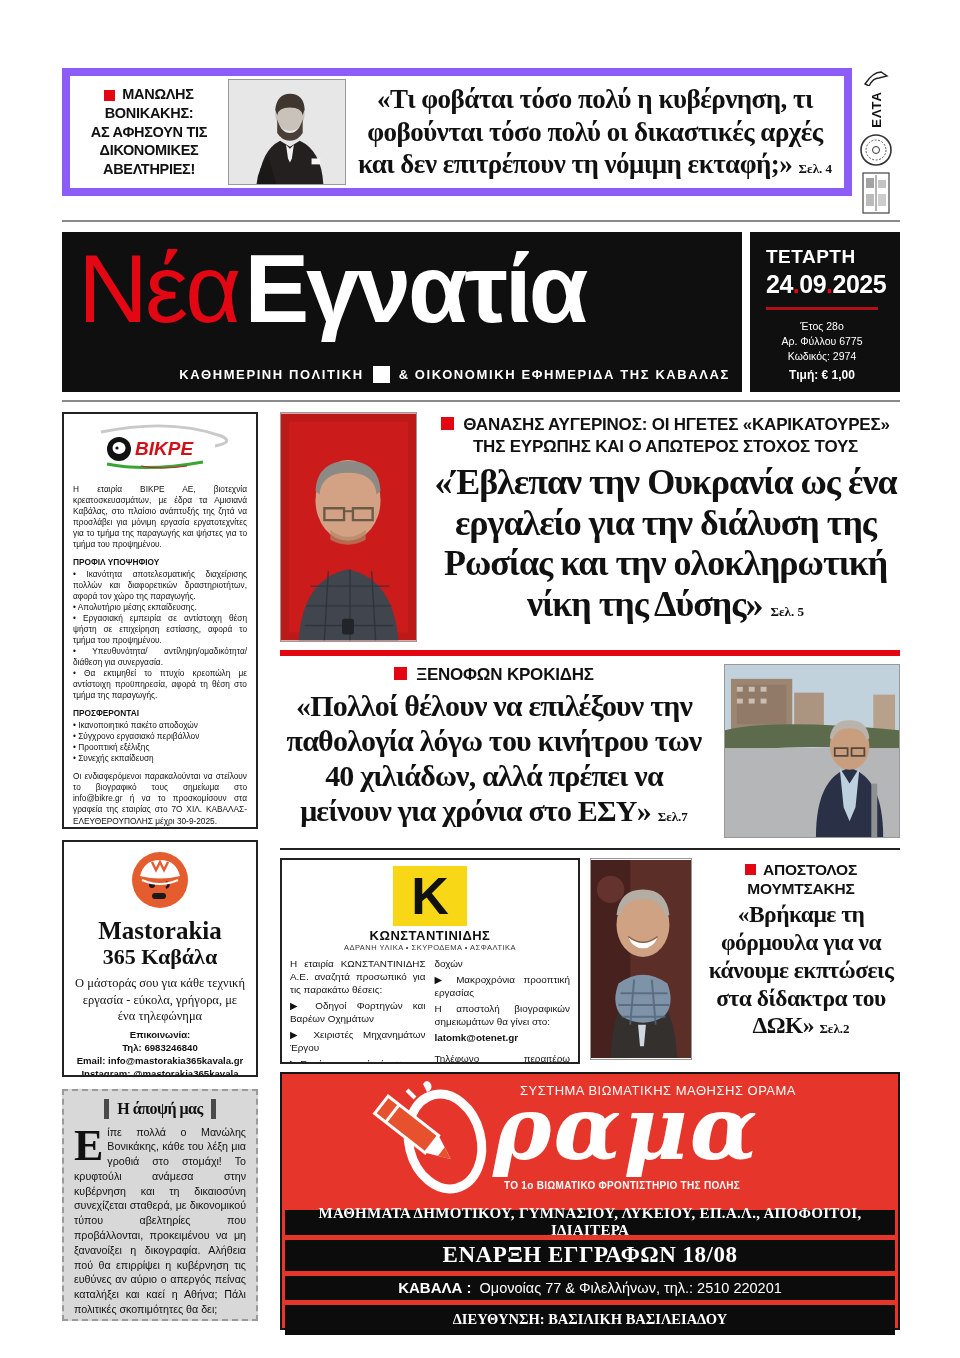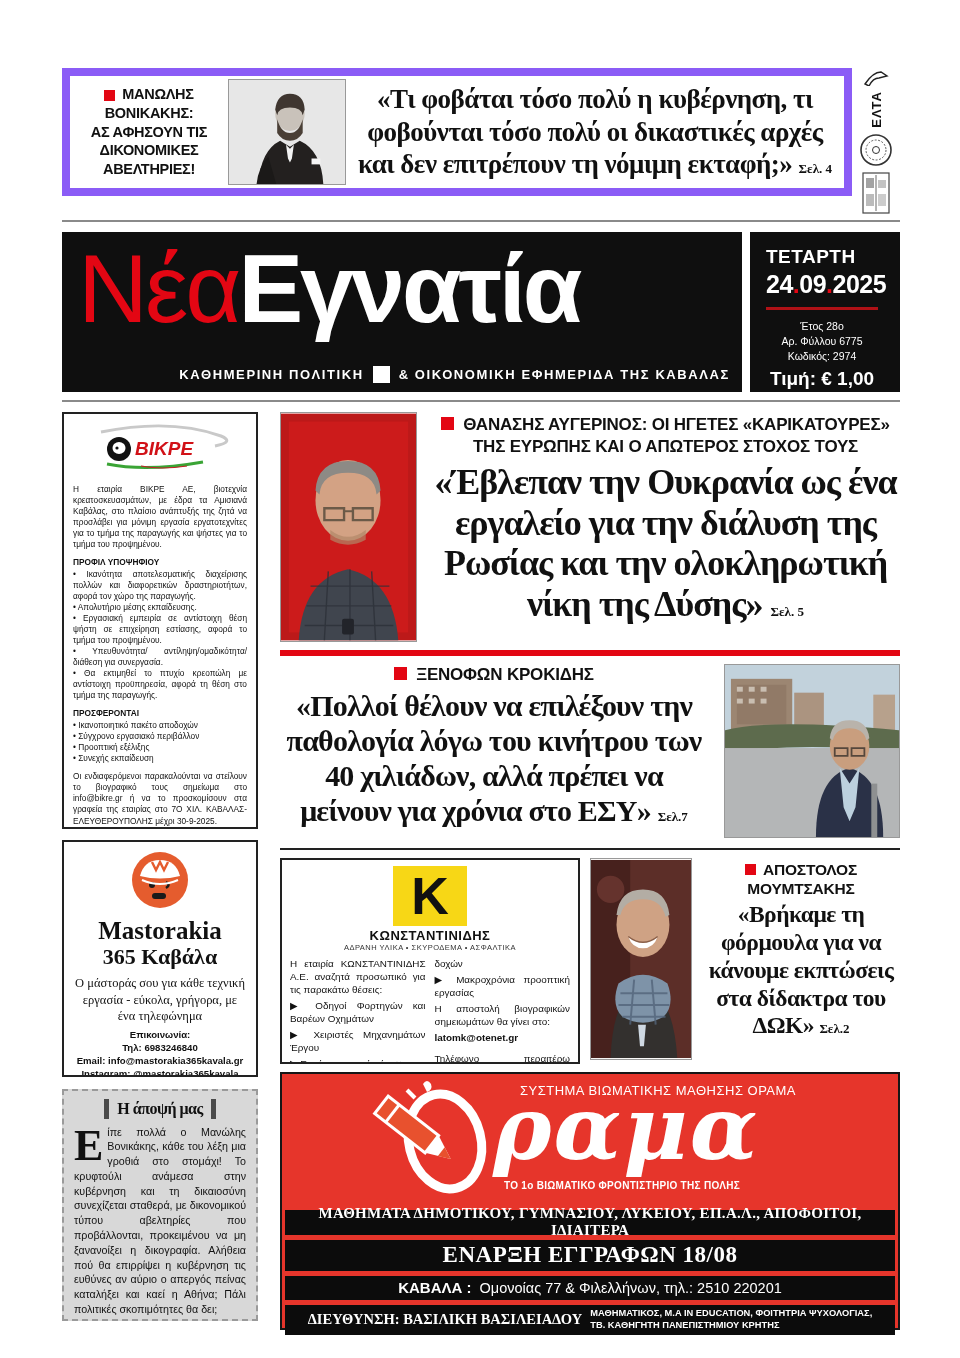--- a/index.html
+++ b/index.html
@@ -17,30 +17,30 @@
   .pageref { font-size:13px; font-weight:bold; font-family:"Liberation Serif", serif; letter-spacing:0; }
   .elta-col { width:48px; display:flex; flex-direction:column; align-items:center; padding-top:2px; gap:5px; }
   .elta-label { writing-mode:vertical-rl; transform:rotate(180deg); font-size:13px; font-weight:bold; letter-spacing:1px; }
   .hr-full { height:2px; background:#8a8a8a; margin-top:6px; }
 
   
   .masthead-row { display:flex; gap:8px; margin-top:10px; }
   .masthead-main { flex:1; background:#0f0f0f; height:160px; position:relative; padding:6px 0 0 16px; }
   .masthead-title { white-space:nowrap; font-size:97px; line-height:1.05; letter-spacing:-3px; }
   .masthead-title .t-red { color:var(--red); font-weight:normal; }
-  .masthead-title .t-white { color:#fff; font-weight:bold; margin-left:0; }
+  .masthead-title .t-white { color:#fff; font-weight:bold; margin-left:6px; }
   .masthead-sub { position:absolute; right:12px; bottom:9px; display:flex; align-items:center; gap:9px; color:#fff; font-size:13px; font-weight:bold; letter-spacing:1.6px; }
   .white-sq { width:17px; height:17px; background:#fff; display:inline-block; }
   .masthead-date { width:150px; background:#0f0f0f; height:160px; color:#fff; padding:14px 0 0 16px; }
   .md-day { font-size:19px; font-weight:bold; letter-spacing:0.5px; }
   .md-date { font-size:25px; font-weight:bold; letter-spacing:-0.5px; margin-top:2px; }
   .md-date .dot { color:var(--red); }
   .md-rule { width:112px; height:3px; background:#b01116; margin:8px 0 9px 0; }
   .md-small { font-size:10.5px; line-height:1.45; text-align:center; width:112px; }
-  .md-price { font-size:19px; font-weight:bold; text-align:center; width:112px; margin-top:4px; }
+  .md-price { font-size:12px; font-weight:bold; text-align:center; width:112px; margin-top:4px; }
 
   
   .main-grid { display:flex; gap:22px; margin-top:10px; }
   .col-left { width:196px; flex:0 0 auto; }
   .col-right { flex:1; }
 
   
   .adbox { border:2px solid #222; background:#fff; padding:8px 9px; overflow:hidden; }
   .bikre { height:417px; font-size:8.3px; line-height:1.33; text-align:justify; }
   .bikre p { margin-bottom:7px; }
@@ -391,22 +391,18 @@
           <div class="orama-tagline">ΤΟ 1ο ΒΙΩΜΑΤΙΚΟ ΦΡΟΝΤΙΣΤΗΡΙΟ ΤΗΣ ΠΟΛΗΣ</div>
         </div>
         <div class="oband ob1">ΜΑΘΗΜΑΤΑ ΔΗΜΟΤΙΚΟΥ, ΓΥΜΝΑΣΙΟΥ, ΛΥΚΕΙΟΥ, ΕΠ.Α.Λ., ΑΠΟΦΟΙΤΟΙ, ΙΔΙΑΙΤΕΡΑ</div>
         <div class="oband ob2">ΕΝΑΡΞΗ ΕΓΓΡΑΦΩΝ 18/08</div>
         <div class="oband ob3">
           <span class="lab">ΚΑΒΑΛΑ :</span>
           <span class="val">Ομονοίας 77 &amp; Φιλελλήνων, τηλ.: 2510 220201</span>
         </div>
         <div class="oband ob4">
           <span class="left">ΔΙΕΥΘΥΝΣΗ: ΒΑΣΙΛΙΚΗ ΒΑΣΙΛΕΙΑΔΟΥ</span>
-          <span class="right">
-            <span>ΜΑΘΗΜΑΤΙΚΟΣ, M.A IN EDUCATION, ΦΟΙΤΗΤΡΙΑ ΨΥΧΟΛΟΓΙΑΣ,</span><br>
-            <span>ΤΒ. ΚΑΘΗΓΗΤΗ ΠΑΝΕΠΙΣΤΗΜΙΟΥ ΚΡΗΤΗΣ</span>
-          </span>
         </div>
       </div>
 
     </div>
   </div>
 </div>
 
 </body></html>

